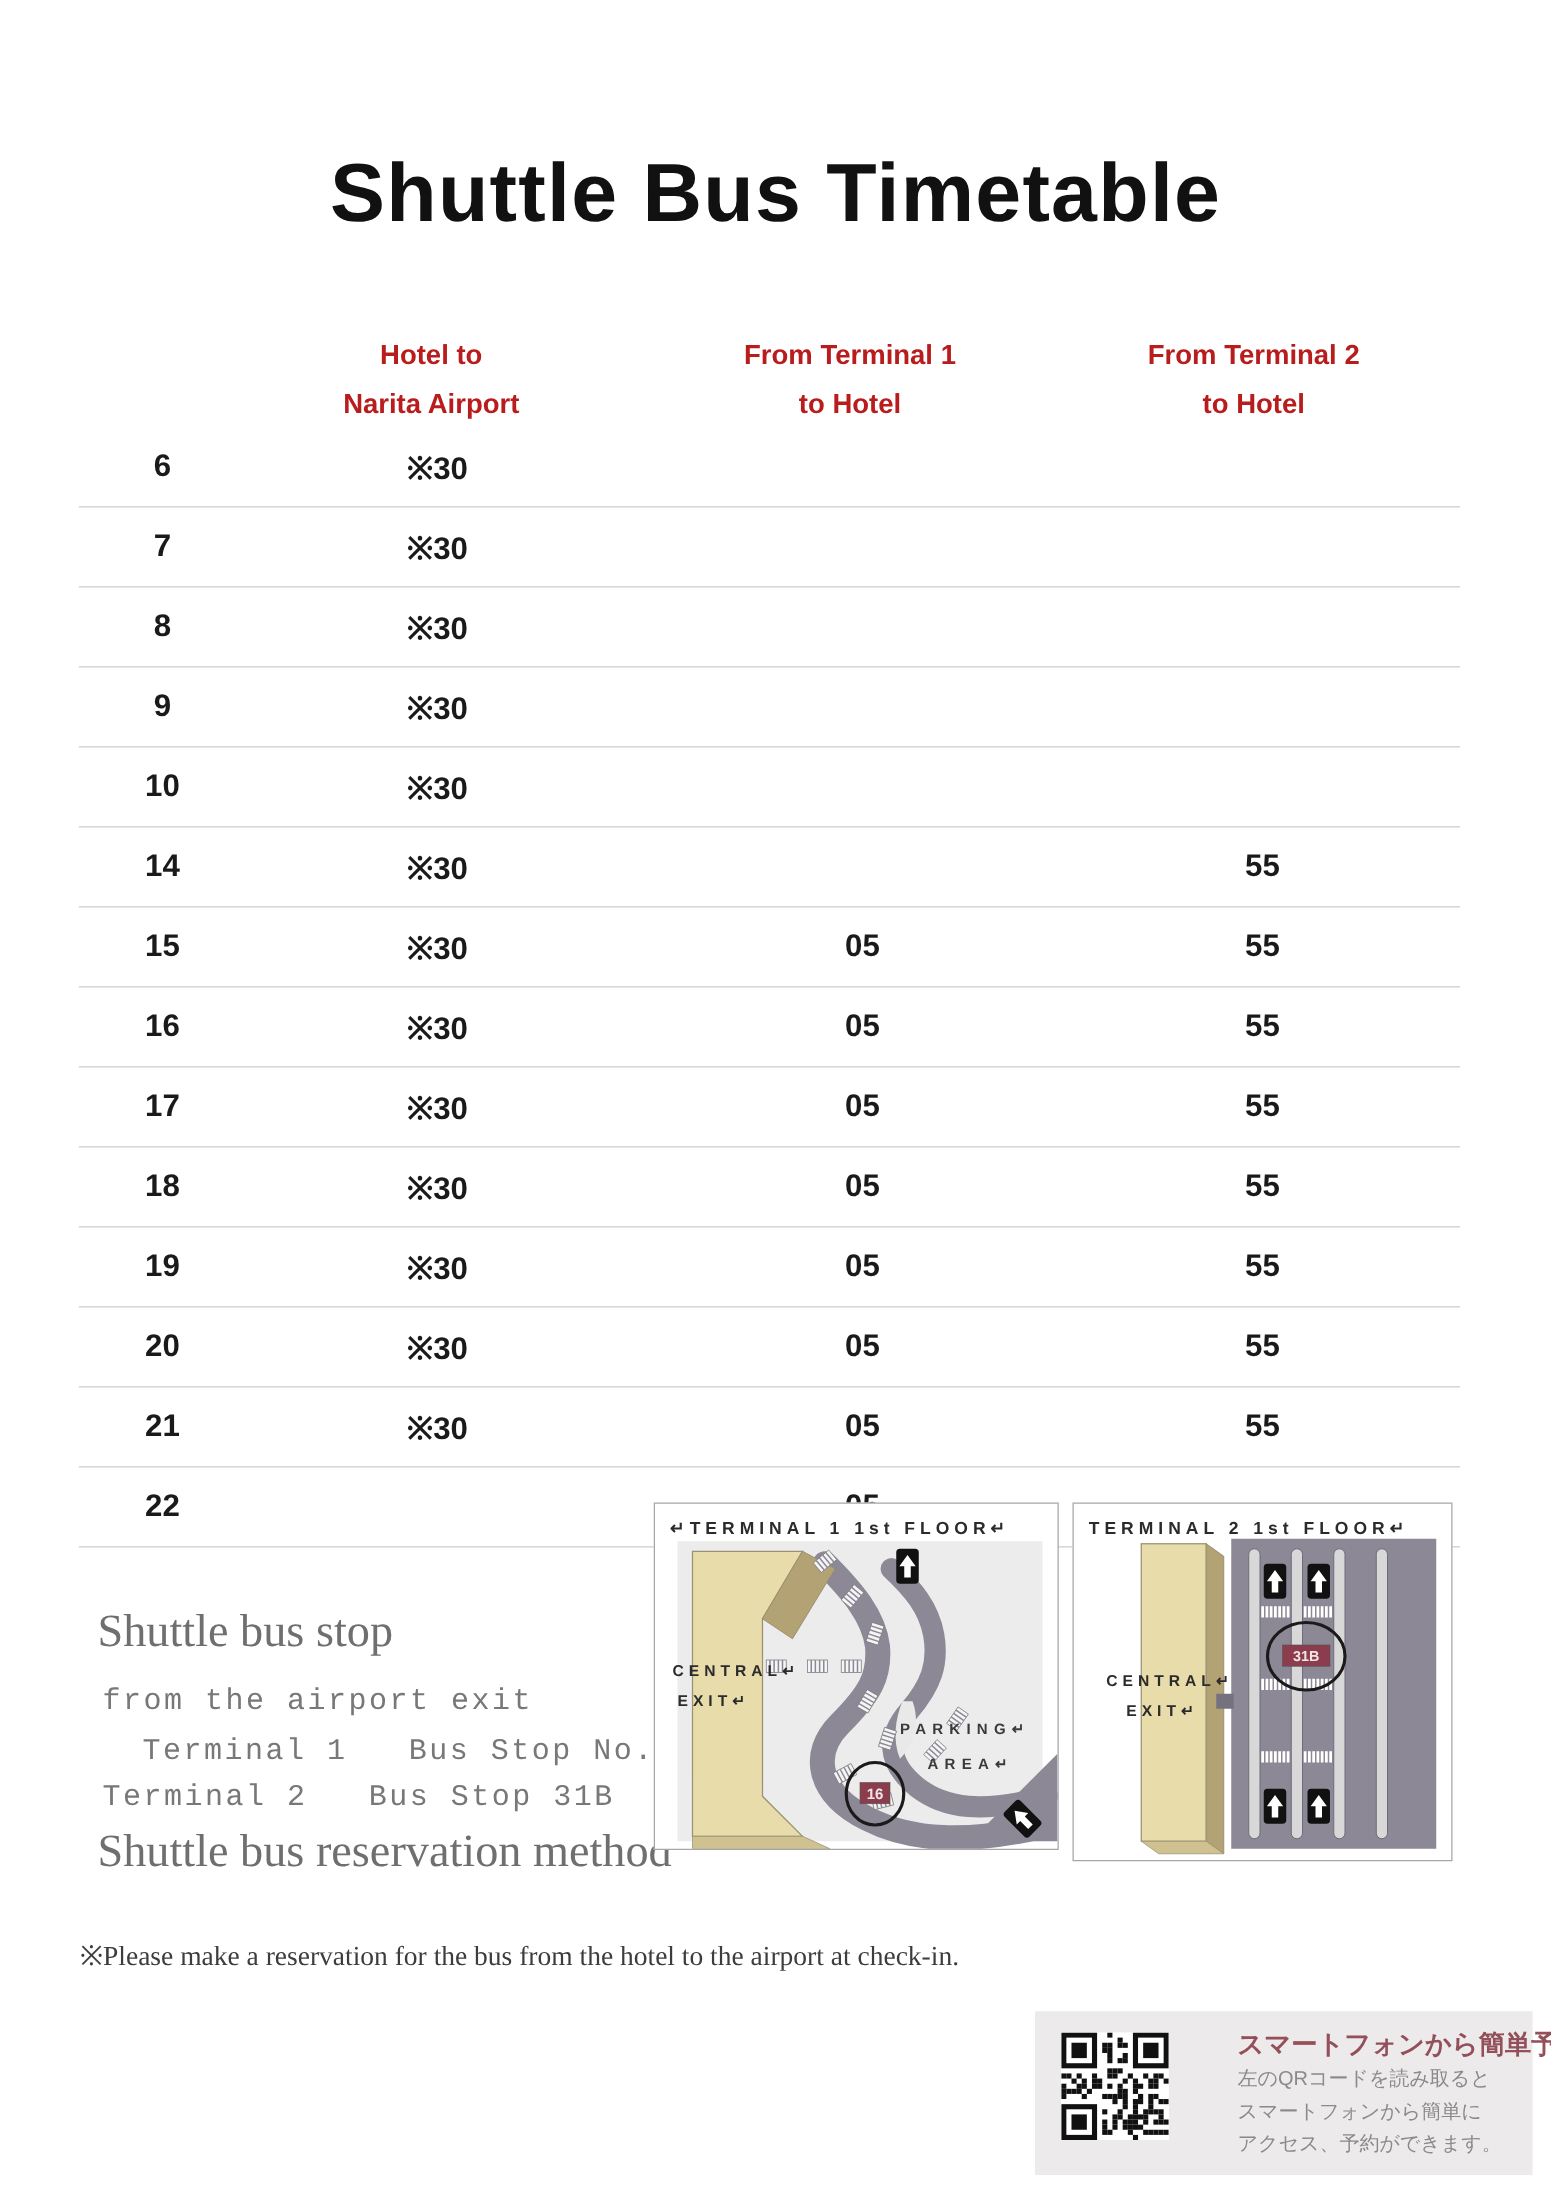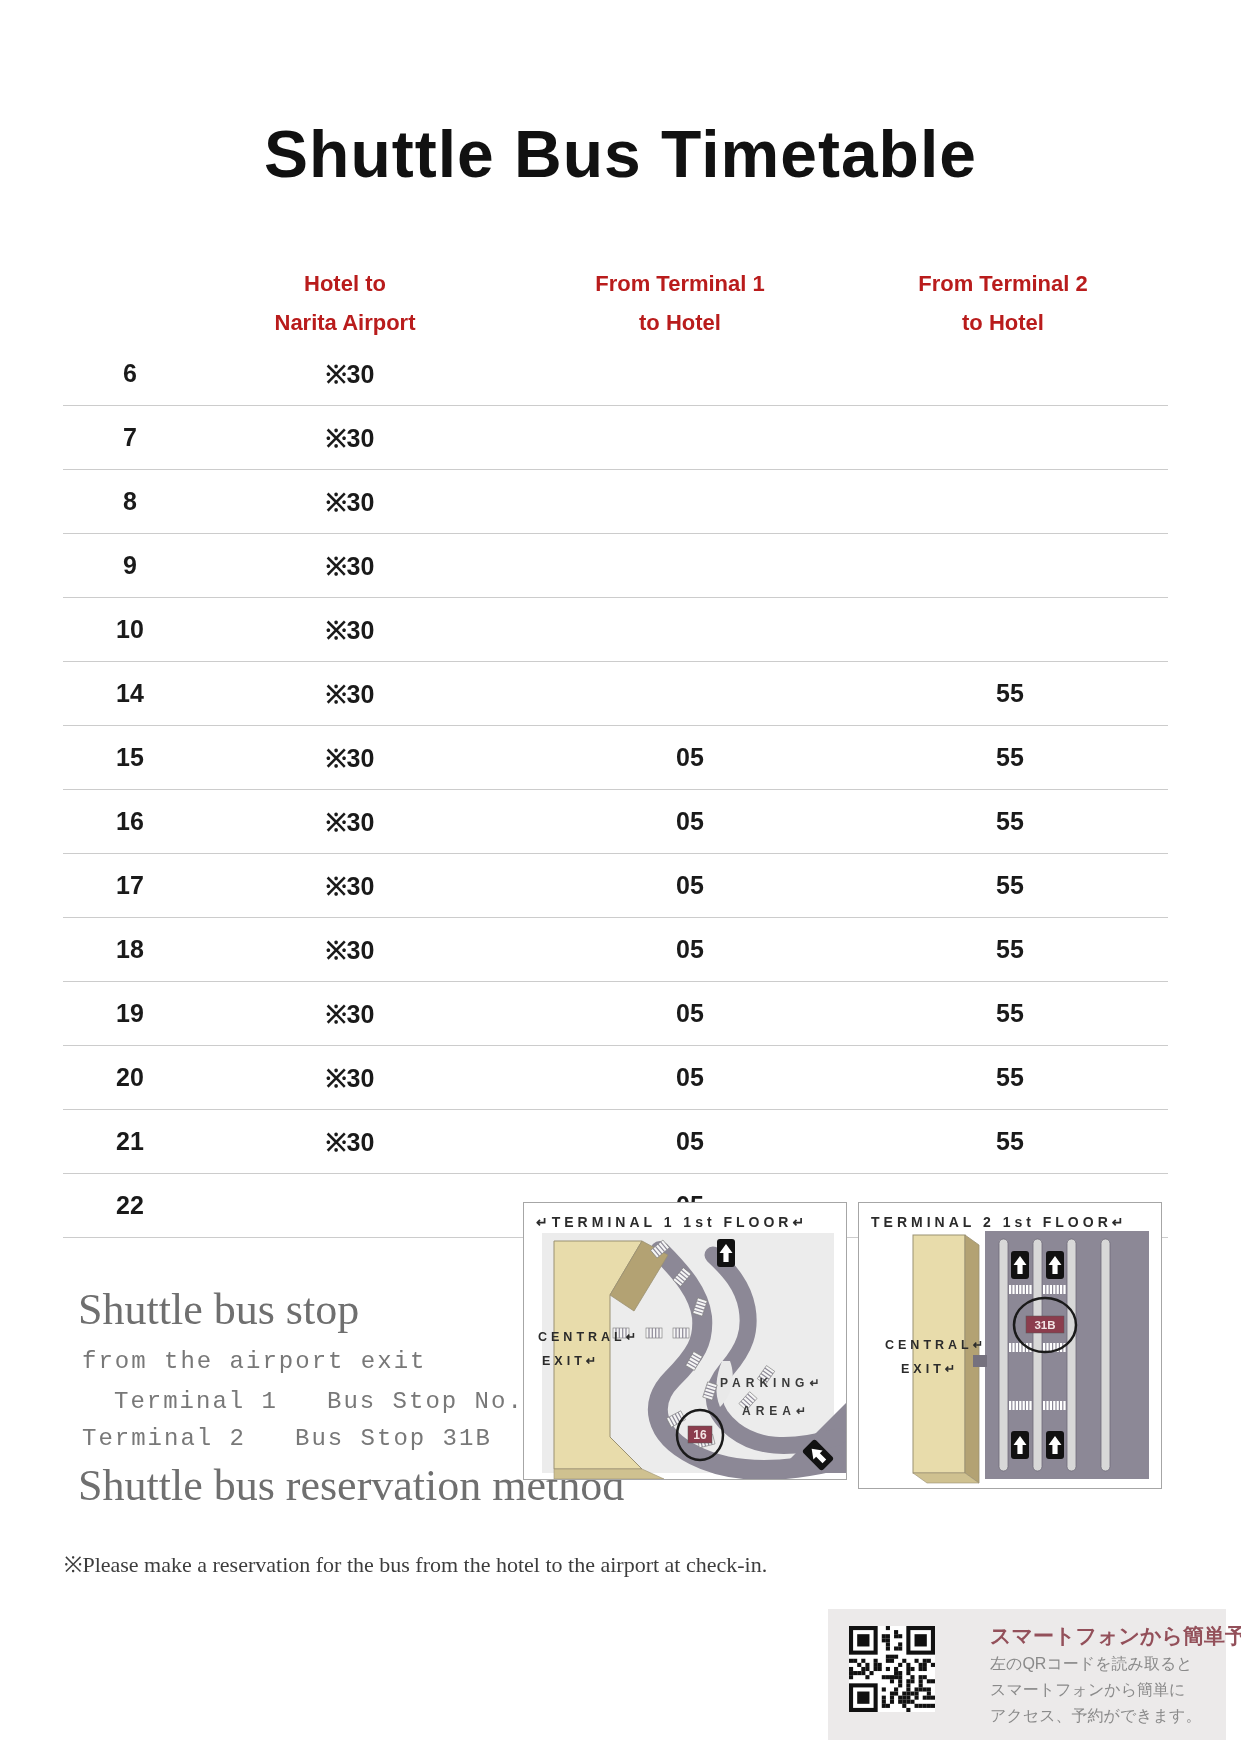--- a/index.html
+++ b/index.html
@@ -20,21 +20,21 @@
   .trow{position:relative;height:63px;border-bottom:1px solid #cccccc;}
   .cell{position:absolute;top:0;height:62px;display:flex;align-items:center;
         justify-content:center;font-size:25px;font-weight:bold;color:#1a1a1a;}
   .c-hour{left:7px;width:120px;}
   .c1{left:212px;width:150px;text-align:right;}
   .c2{left:552px;width:150px;}
   .c3{left:872px;width:150px;}
 
   
   .h-serif{position:absolute;font-family:"Liberation Serif",serif;color:#6f6f6f;
-           font-size:44px;white-space:nowrap;}
+           font-size:37px;white-space:nowrap;}
   .busstop-h{left:78px;top:1284px;}
   .resv-h{left:78px;top:1460px;z-index:1;}
   .mono{position:absolute;left:82px;font-family:"Liberation Mono",monospace;
         font-size:24px;color:#787878;letter-spacing:2px;white-space:nowrap;}
   .mono-sub{top:1348px;}
   .mono-l1{top:1388px;margin-left:32px;} .mono-l2{top:1425px;}
   .stop-val{position:absolute;left:213px;top:0;}
   .mono-line{width:560px;height:30px;}
   .note{position:absolute;left:64px;top:1548px;font-family:"Liberation Serif",serif;
         font-size:22px;color:#3d3d3d;white-space:nowrap;}

